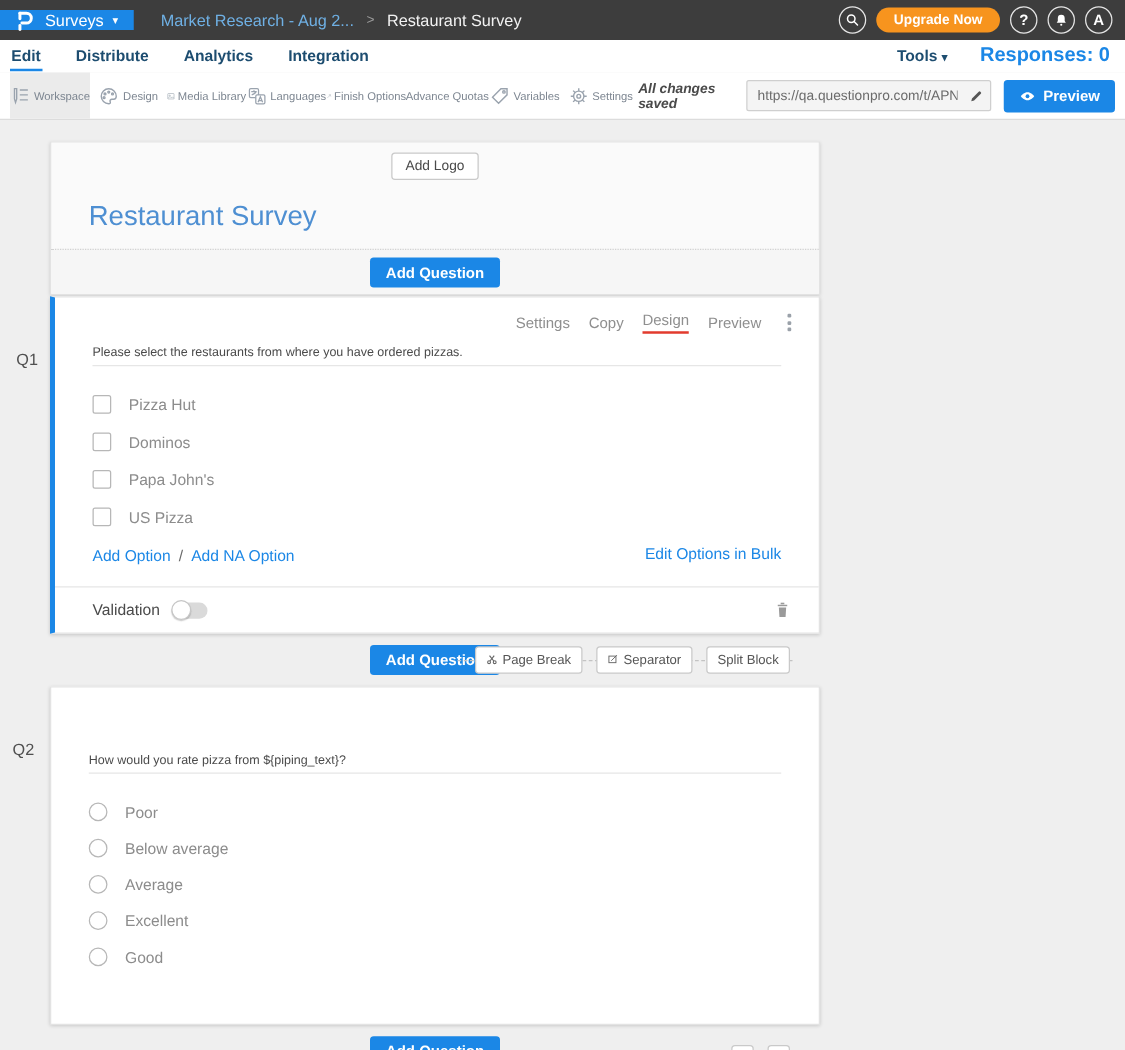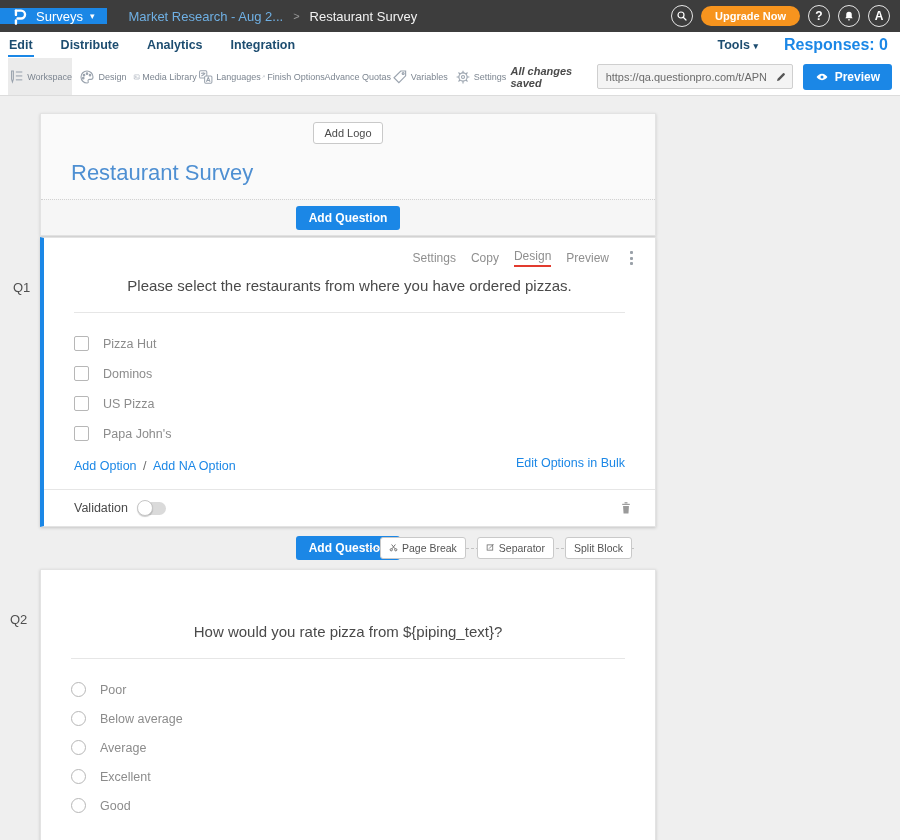--- a/index.html
+++ b/index.html
@@ -74,22 +74,22 @@
   .qcard { position:relative; background:#fff; border:1px solid #e3e3e3;
     box-shadow:0 1px 3px rgba(0,0,0,.18); margin-top:1px; }
   .qcard.selected { border-left:4px solid #1b87e6; }
   .qlabel { position:absolute; left:-31px; top:42px; font-size:13px; color:#4f4f4f; }
   .actions { display:flex; justify-content:flex-end; align-items:center; gap:15px;
     padding:11px 18px 0 30px; }
   .action-link { font-size:12px; color:#8f8f8f; cursor:pointer; }
   .action-link.red-active { border-bottom:2px solid #e23b2e; padding-bottom:2px; }
   .kebab { display:flex; flex-direction:column; gap:2.5px; padding:2px 4px; cursor:pointer; margin-left:2px; }
   .kebab i { width:3px; height:3px; background:#9aa1a9; border-radius:1px; }
-  .qtext { margin:10px 30px 0; font-size:15px; color:#4a4a4a; padding-bottom:18px;
-    border-bottom:1px solid #e6e6e6; cursor:text;text-align:center; }
+  .qtext { margin:10px 30px 0; font-size:10px; color:#4a4a4a; padding-bottom:4px;
+    border-bottom:1px solid #e6e6e6; cursor:text; }
   .opts { margin:23px 30px 0; }
   .opt { display:flex; align-items:center; gap:14px; margin-bottom:15px; cursor:pointer; }
   .checkbox { width:15px; height:15px; border:1px solid #b7b7b7; border-radius:2px; background:#fff; }
   .radio { width:15px; height:15px; border:1px solid #b7b7b7; border-radius:50%; background:#fff; }
   .opt-label { font-size:12.5px; color:#8c8c8c; }
   .links-row { display:flex; justify-content:space-between; margin:13px 30px 0; padding-bottom:15px; }
   .blue-link { font-size:12.5px; color:#1b87e6; cursor:pointer; }
   .slash { font-size:12.5px; color:#6b6b6b; margin:0 2px; }
   .validation-row { border-top:1px solid #e6e6e6; height:37px; display:flex;
     align-items:center; padding:0 22px 0 30px; }
@@ -288,25 +288,25 @@
         <div class="opt">
           <span class="checkbox"></span>
           <span class="opt-label">Pizza Hut</span>
         </div>
         <div class="opt">
           <span class="checkbox"></span>
           <span class="opt-label">Dominos</span>
         </div>
         <div class="opt">
           <span class="checkbox"></span>
+          <span class="opt-label">Papa John's</span>
+        </div>
+        <div class="opt">
+          <span class="checkbox"></span>
           <span class="opt-label">US Pizza</span>
-        </div>
-        <div class="opt">
-          <span class="checkbox"></span>
-          <span class="opt-label">Papa John's</span>
         </div>
       </div>
       <div class="links-row">
         <span>
           <span class="blue-link">Add Option</span>
           <span class="slash">/</span>
           <span class="blue-link">Add NA Option</span>
         </span>
         <span class="blue-link">Edit Options in Bulk</span>
       </div>

